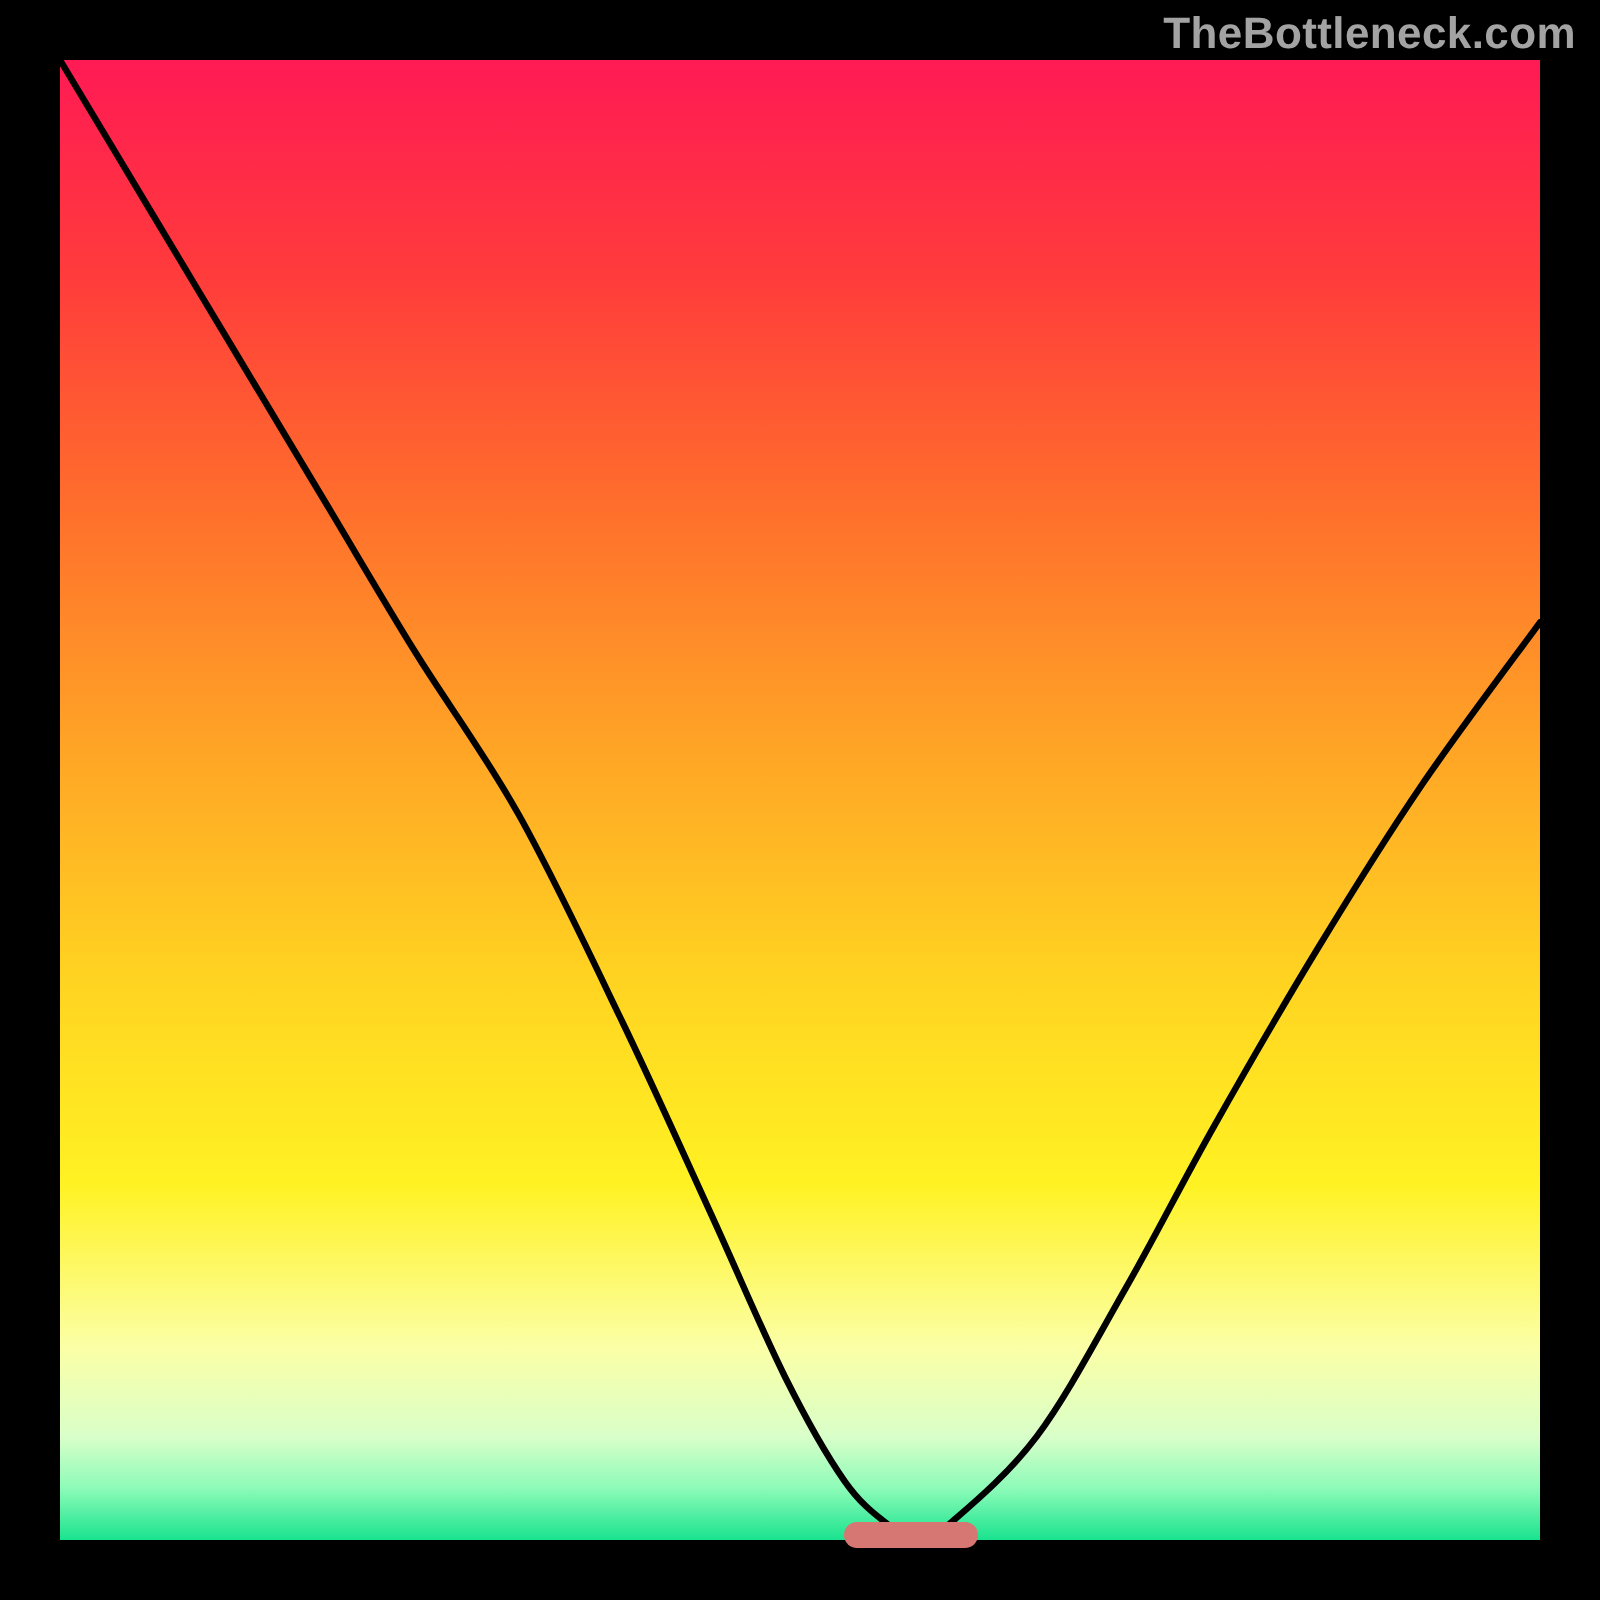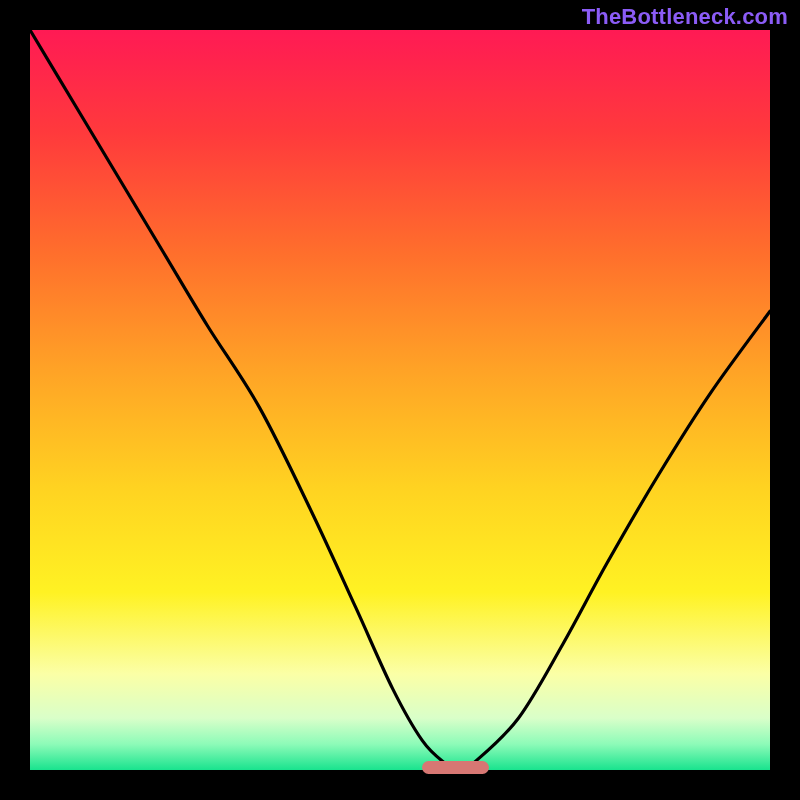--- a/index.html
+++ b/index.html
@@ -14,21 +14,21 @@
   .frame {
     position: relative;
     width: 800px;
     height: 800px;
     background: #000;
   }
   .watermark {
     position: absolute;
     top: 4px;
     right: 12px;
-    color: #8b5cf6;
+    color: #a3a3a3;
     font-size: 22px;
     font-weight: 600;
     z-index: 10;
     letter-spacing: 0.2px;
   }
   .plot {
     position: absolute;
     left: 30px;
     top: 30px;
     width: 740px;

